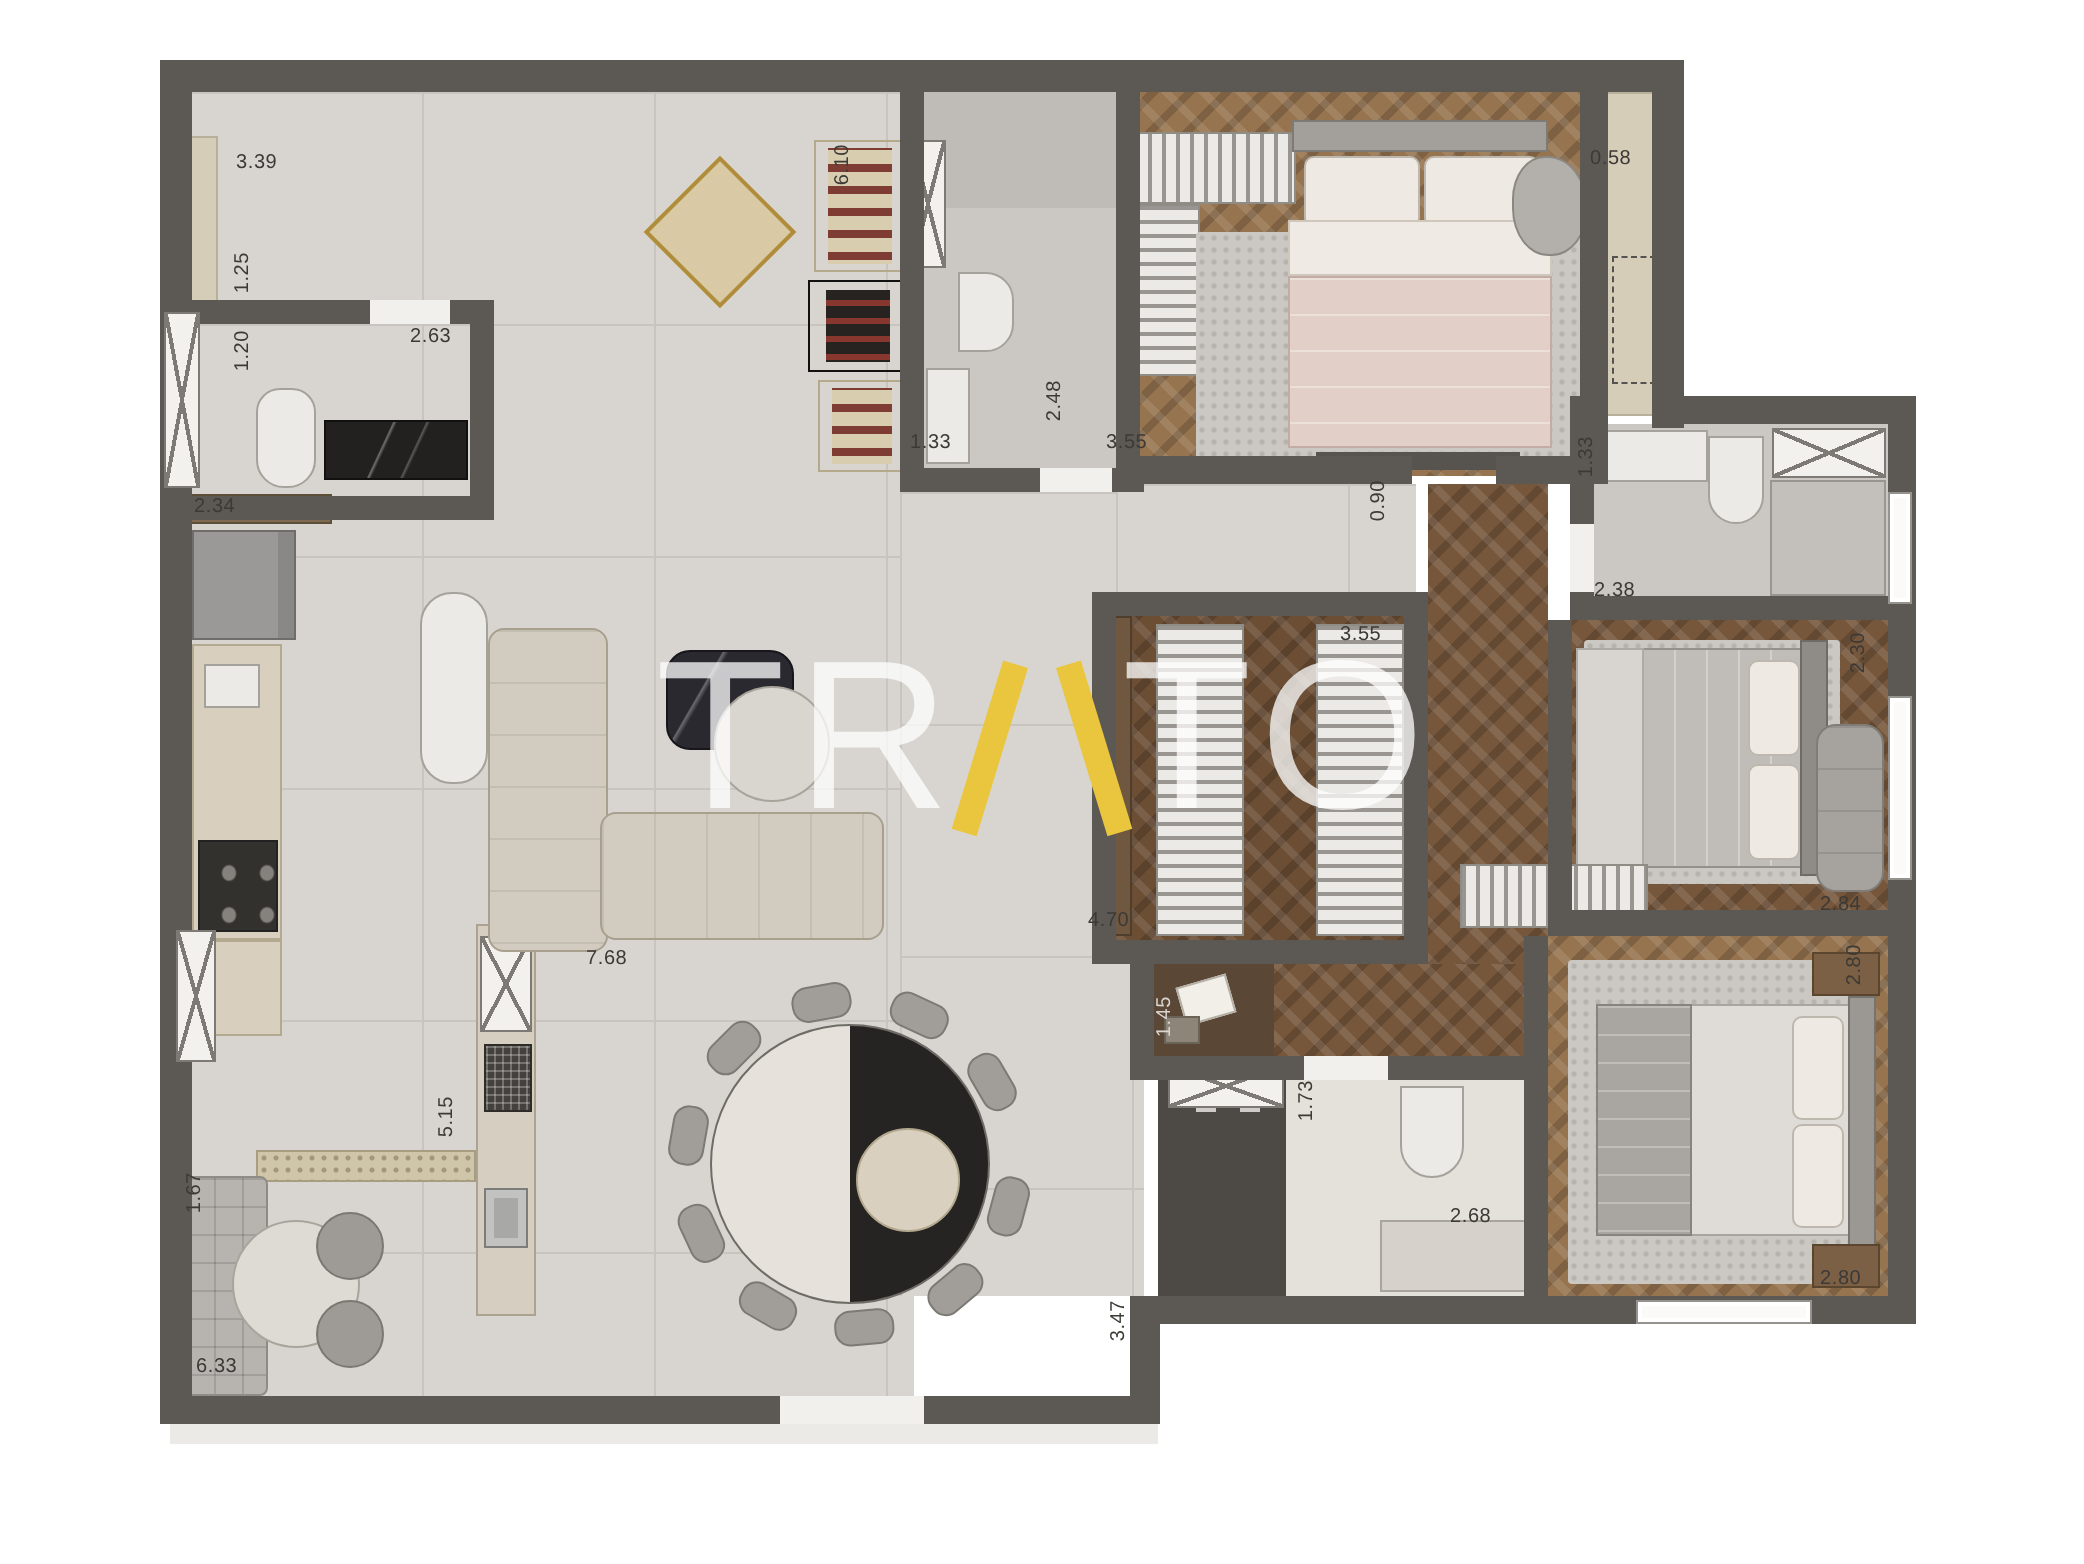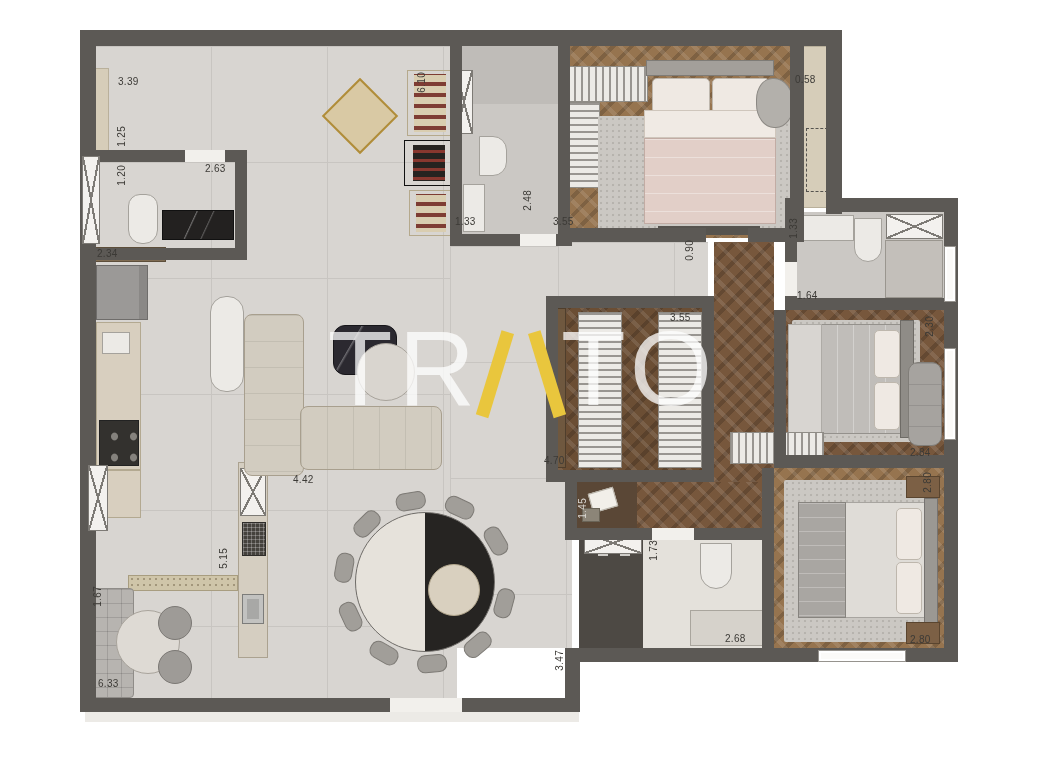--- a/index.html
+++ b/index.html
@@ -225,32 +225,32 @@
   <span class="dim v" style="left:116px;top:165px;">1.20</span>
   <span class="dim" style="left:205px;top:163px;">2.63</span>
   <span class="dim" style="left:97px;top:248px;">2.34</span>
   <span class="dim v" style="left:416px;top:72px;">6.10</span>
   <span class="dim" style="left:455px;top:216px;">1.33</span>
   <span class="dim v" style="left:522px;top:190px;">2.48</span>
   <span class="dim" style="left:553px;top:216px;">3.55</span>
   <span class="dim" style="left:795px;top:74px;">0.58</span>
   <span class="dim v" style="left:684px;top:240px;">0.90</span>
   <span class="dim" style="left:670px;top:312px;">3.55</span>
-  <span class="dim" style="left:797px;top:290px;">1.64</span>
+  <span class="dim" style="left:797px;top:290px;">2.38</span>
   <span class="dim v" style="left:788px;top:218px;">1.33</span>
   <span class="dim v" style="left:924px;top:316px;">2.30</span>
   <span class="dim" style="left:910px;top:447px;">2.84</span>
   <span class="dim v" style="left:922px;top:472px;">2.80</span>
   <span class="dim" style="left:910px;top:634px;">2.80</span>
   <span class="dim v" style="left:648px;top:540px;">1.73</span>
-  <span class="dim" style="left:725px;top:633px;">2.68</span>
+  <span class="dim" style="left:725px;top:603px;">2.68</span>
   <span class="dim v" style="left:554px;top:650px;">3.47</span>
   <span class="dim" style="left:544px;top:455px;">4.70</span>
   <span class="dim v lt" style="left:577px;top:498px;">1.45</span>
-  <span class="dim" style="left:293px;top:474px;">4.42</span>
+  <span class="dim" style="left:293px;top:474px;">7.68</span>
   <span class="dim v" style="left:218px;top:548px;">5.15</span>
   <span class="dim v" style="left:92px;top:586px;">1.67</span>
   <span class="dim" style="left:98px;top:678px;">6.33</span>
 
   <div class="wm">
     <div class="wm-title">
       <span>TR</span>
         <span class="wm-a"></span>
         <span>TO</span>
     </div>

